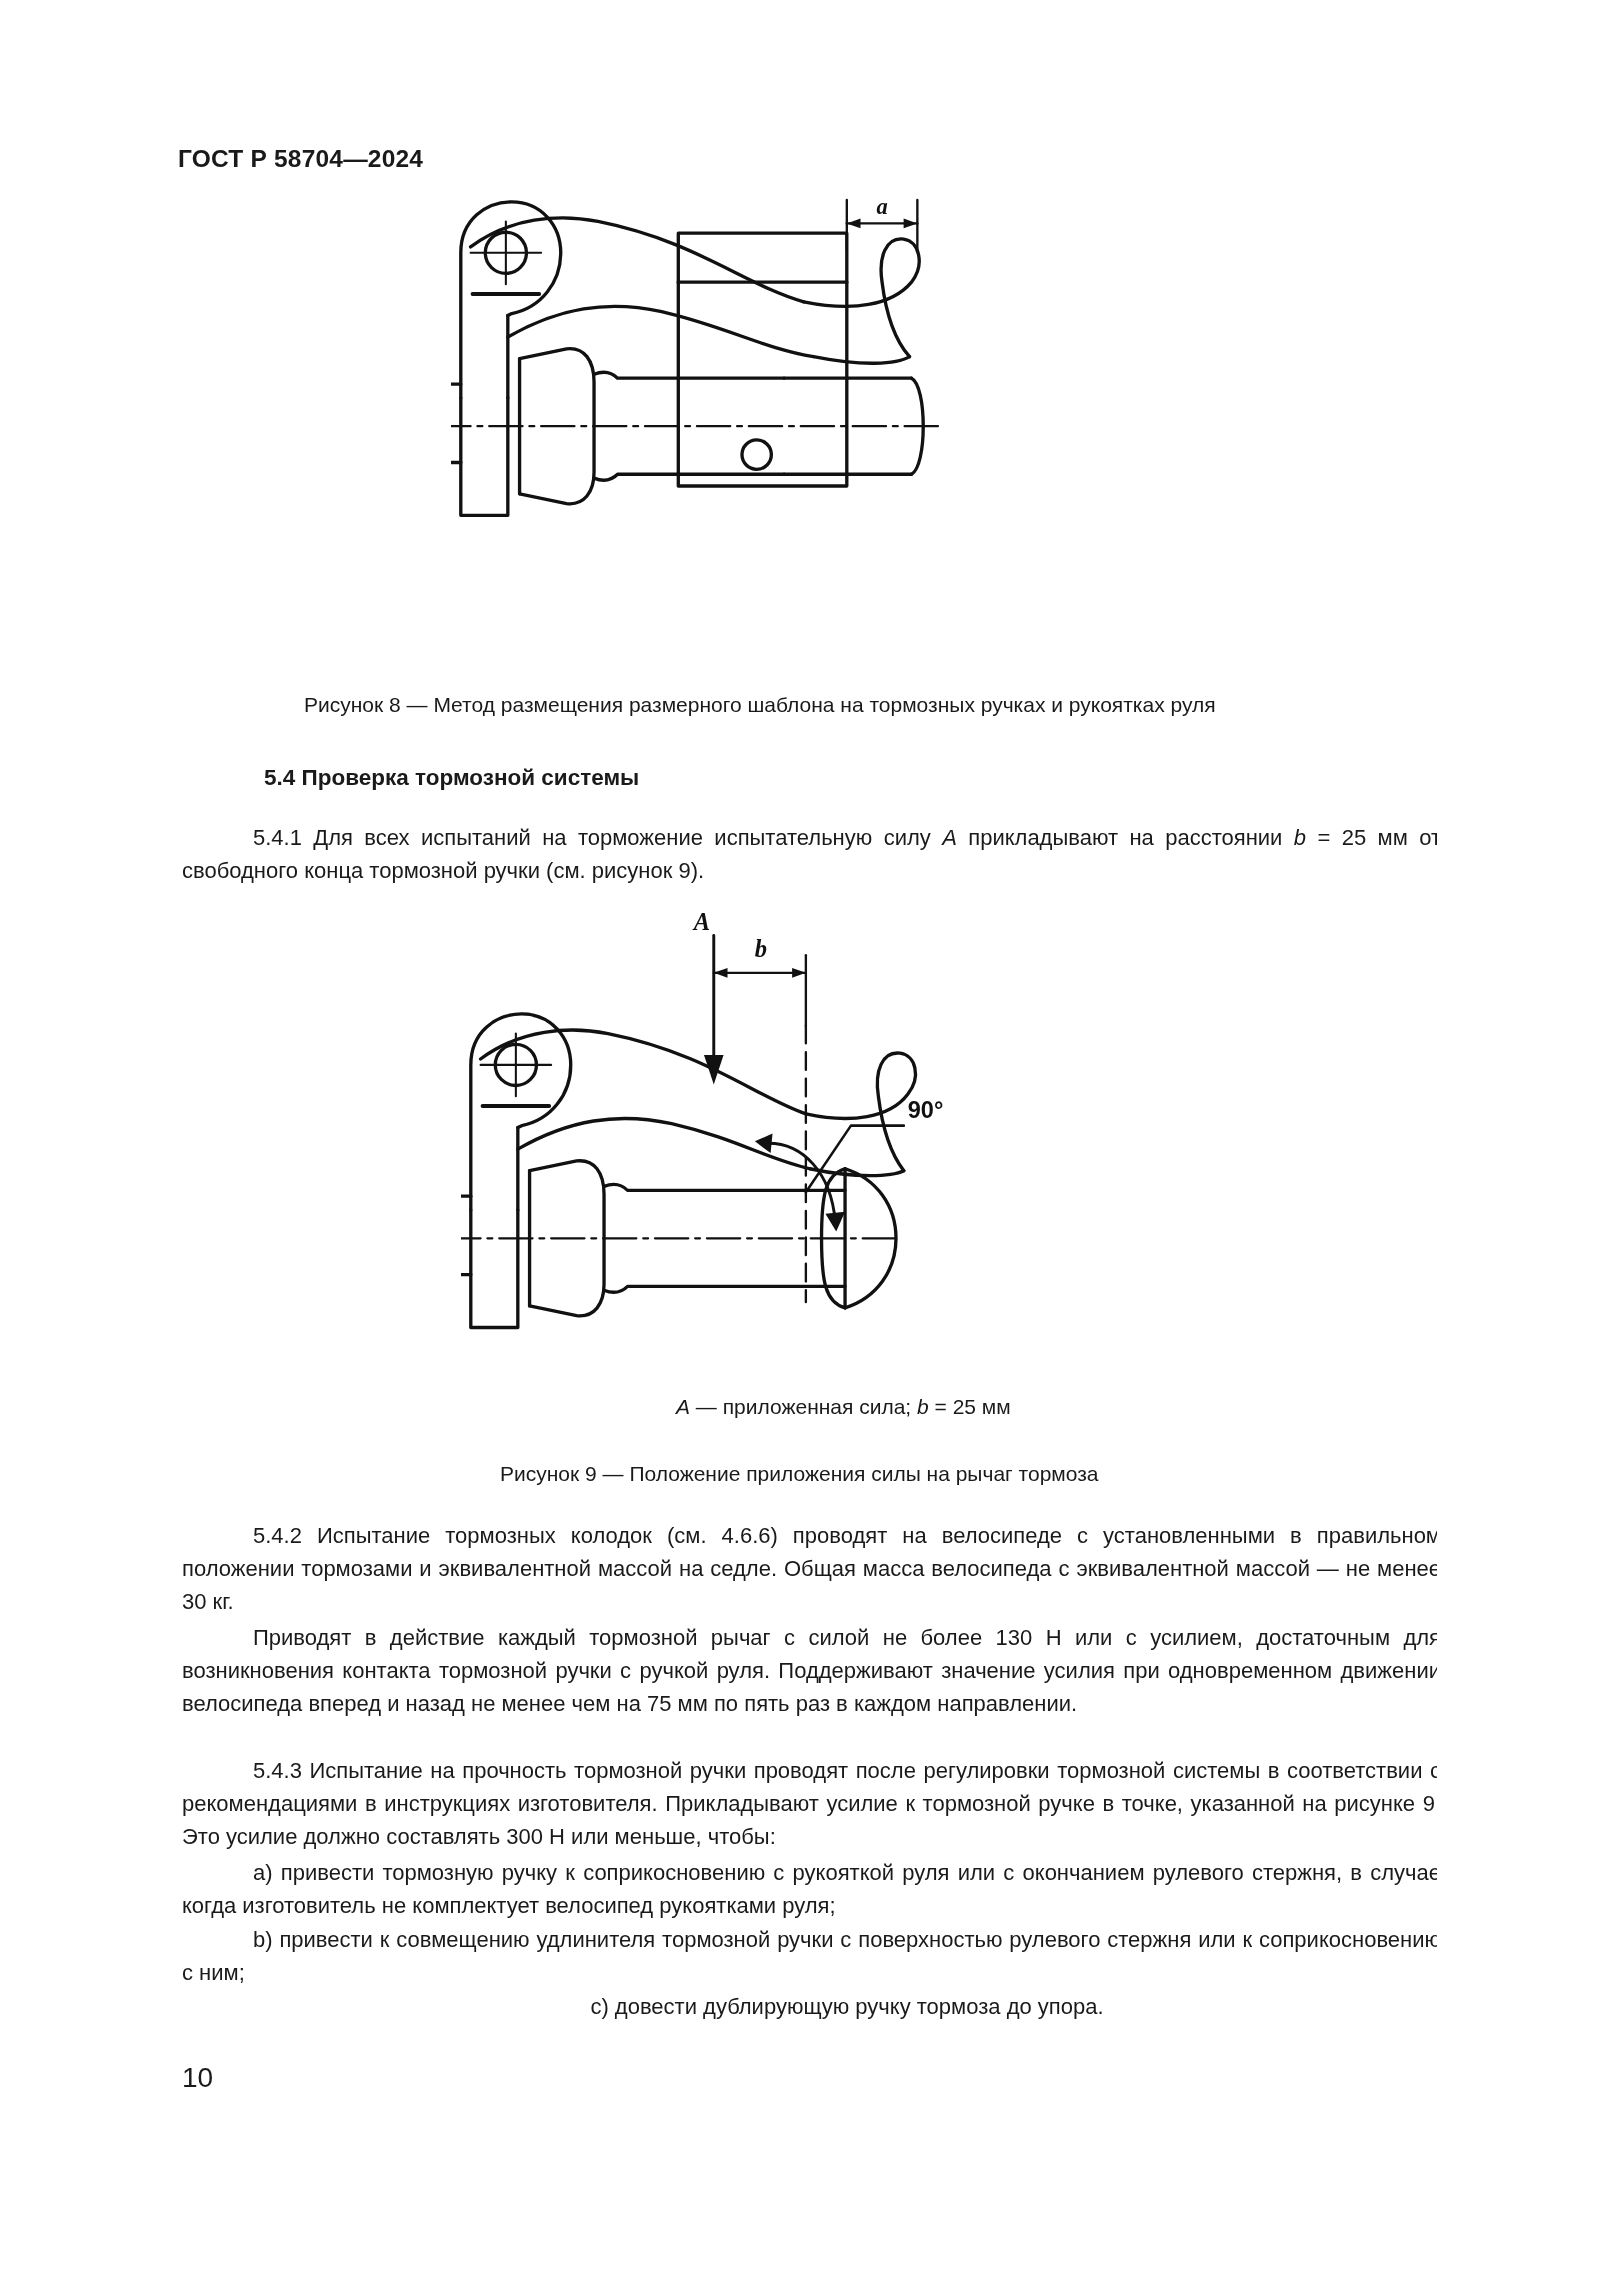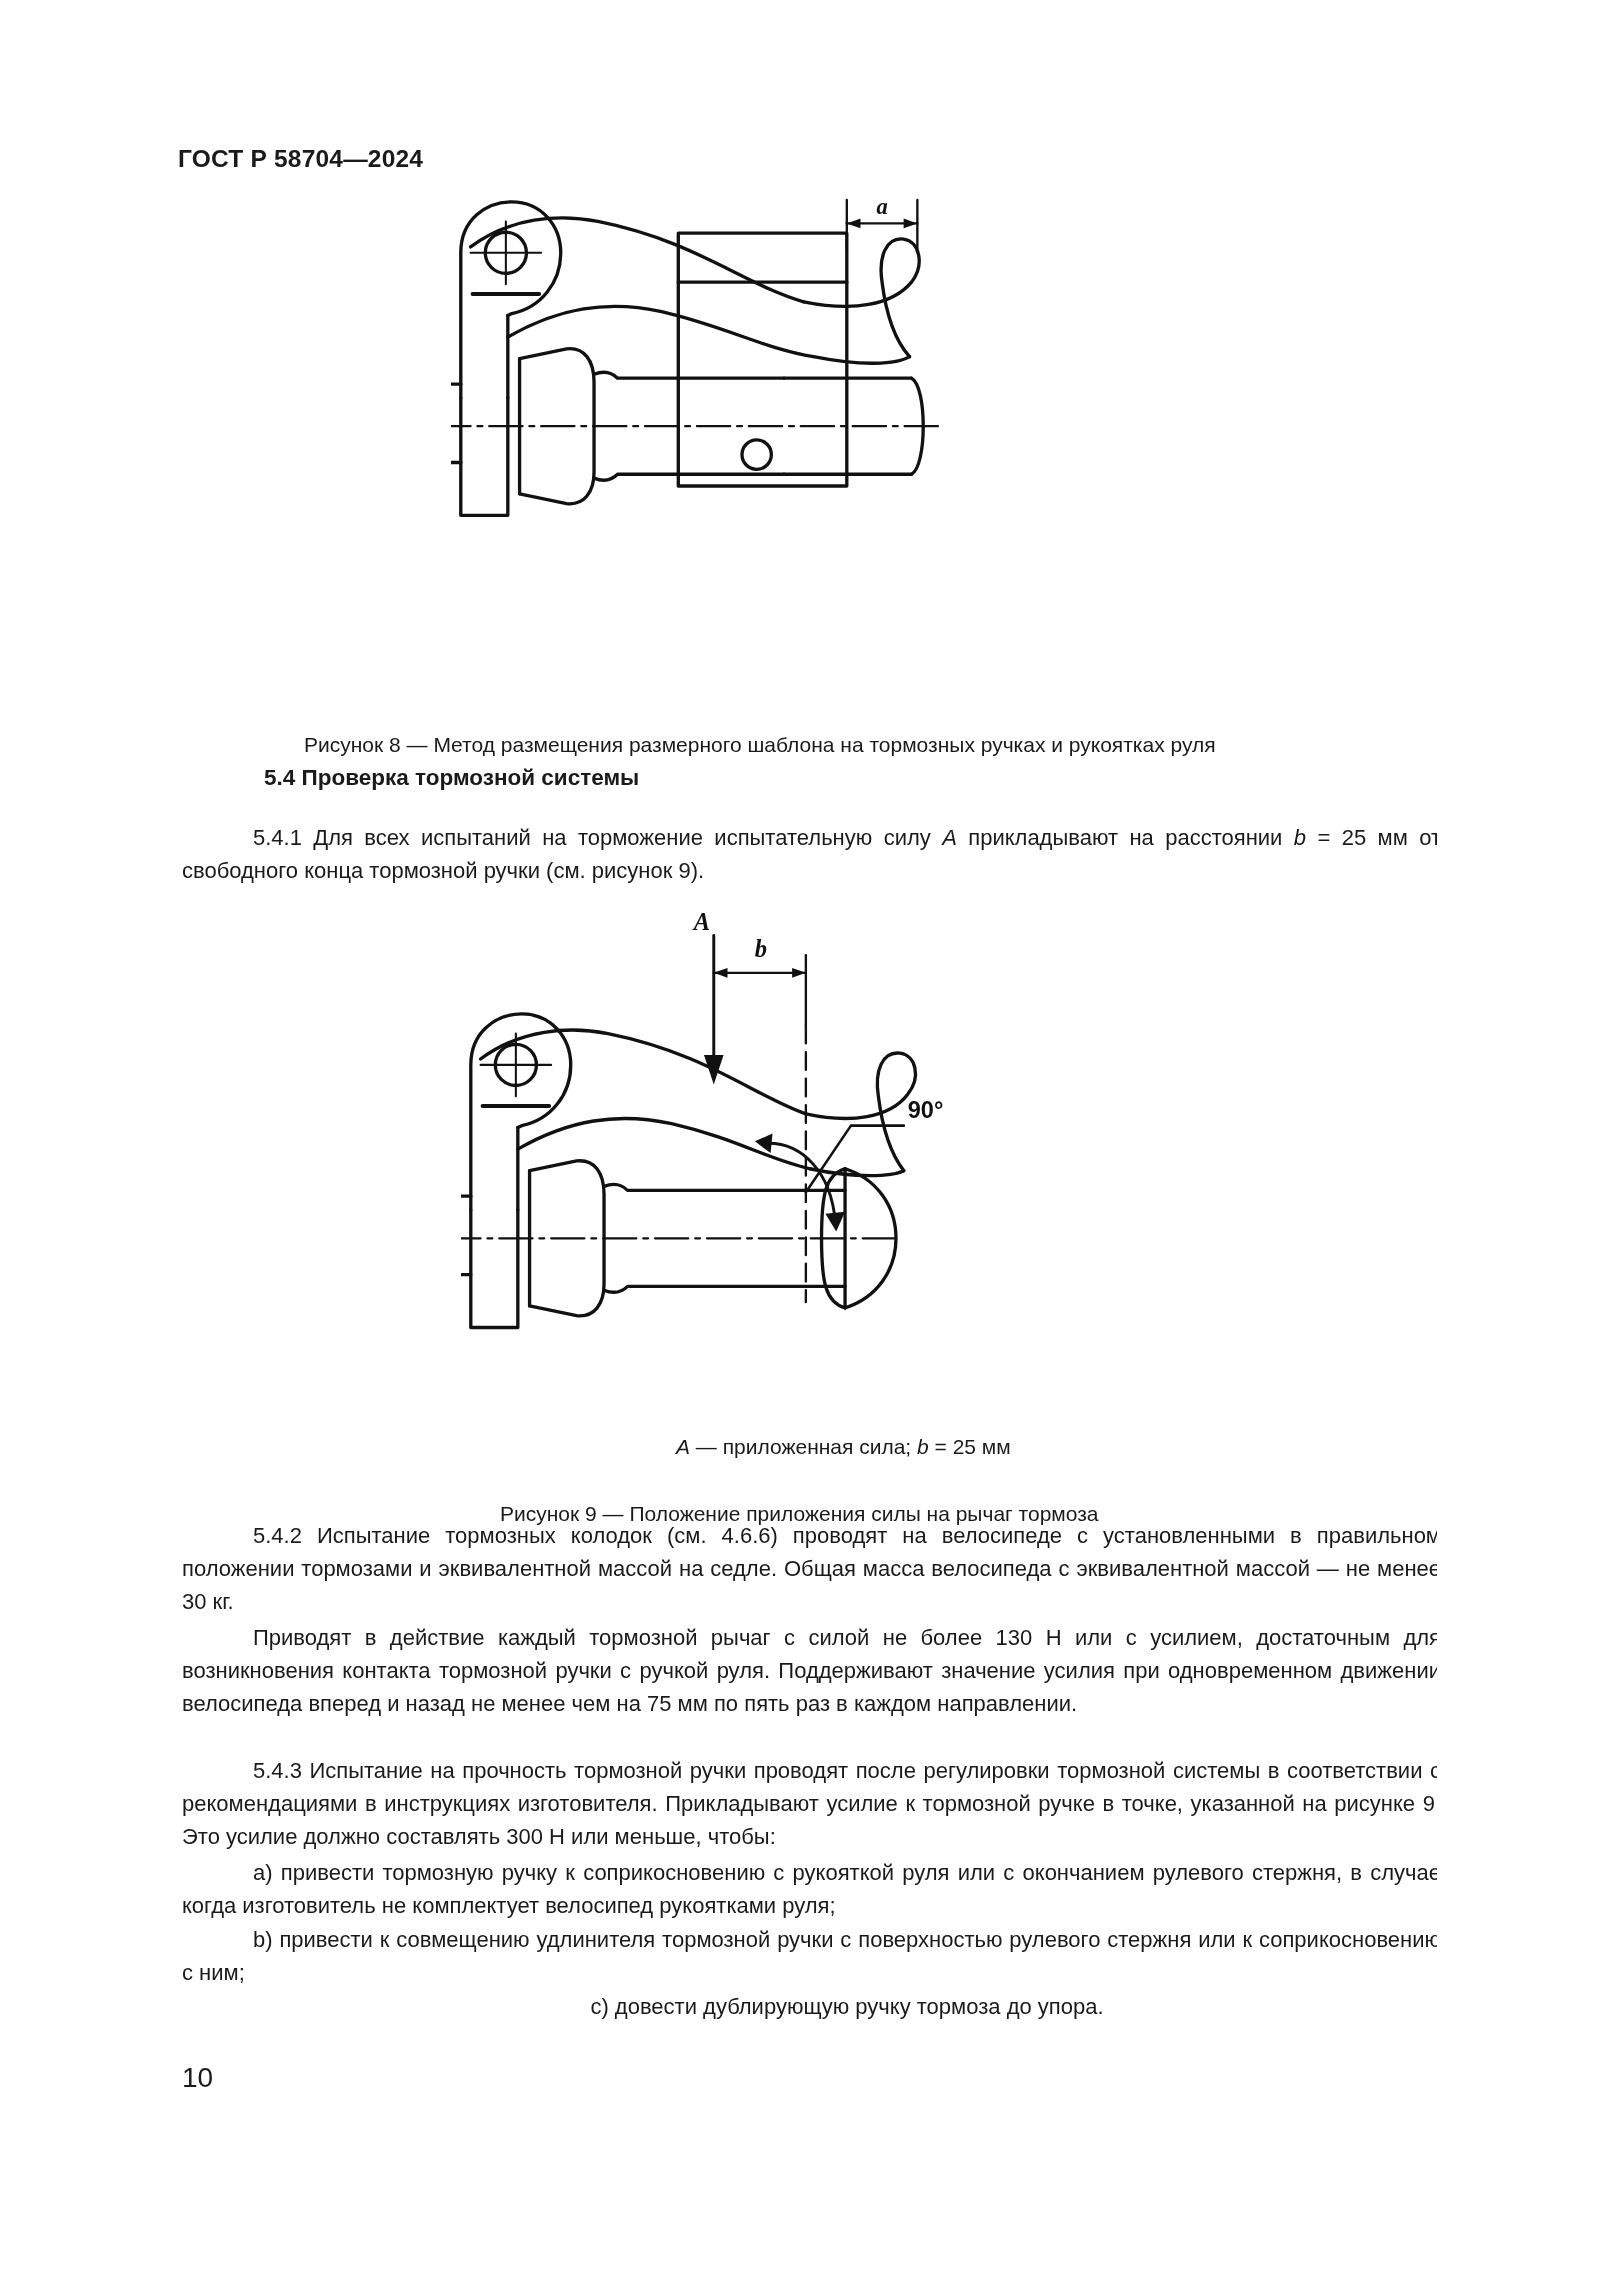--- a/index.html
+++ b/index.html
@@ -16,21 +16,21 @@
   
   .fig{position:absolute;}
   #figure-8-drawing{left:451px;top:192px;width:725px;height:392px;}
   #figure-9-drawing{left:461px;top:912px;width:725px;height:441px;}
 
   .fig svg{display:block;width:100%;height:100%;}
 
   
   .note{position:absolute;left:253px;top:641px;font-size:21px;white-space:nowrap;}
   .note .sp{letter-spacing:3.1px;}
-  .cap{position:absolute;font-size:21px;white-space:nowrap;margin-top:40px;}
+  .cap{position:absolute;font-size:21px;white-space:nowrap;}
   #figure-8-caption{left:304px;top:693px;}
   #figure-9-legend{left:676px;top:1395px;}
   #figure-9-caption{left:500px;top:1462px;}
 
   
   .h4{position:absolute;left:253px;top:765px;font-size:22.5px;font-weight:bold;margin-left:11px;}
 
   .para{position:absolute;left:182px;width:1259px;font-size:22px;
         line-height:33px;text-align:justify;text-justify:inter-word;}
   .ind{display:inline-block;width:71px;}

